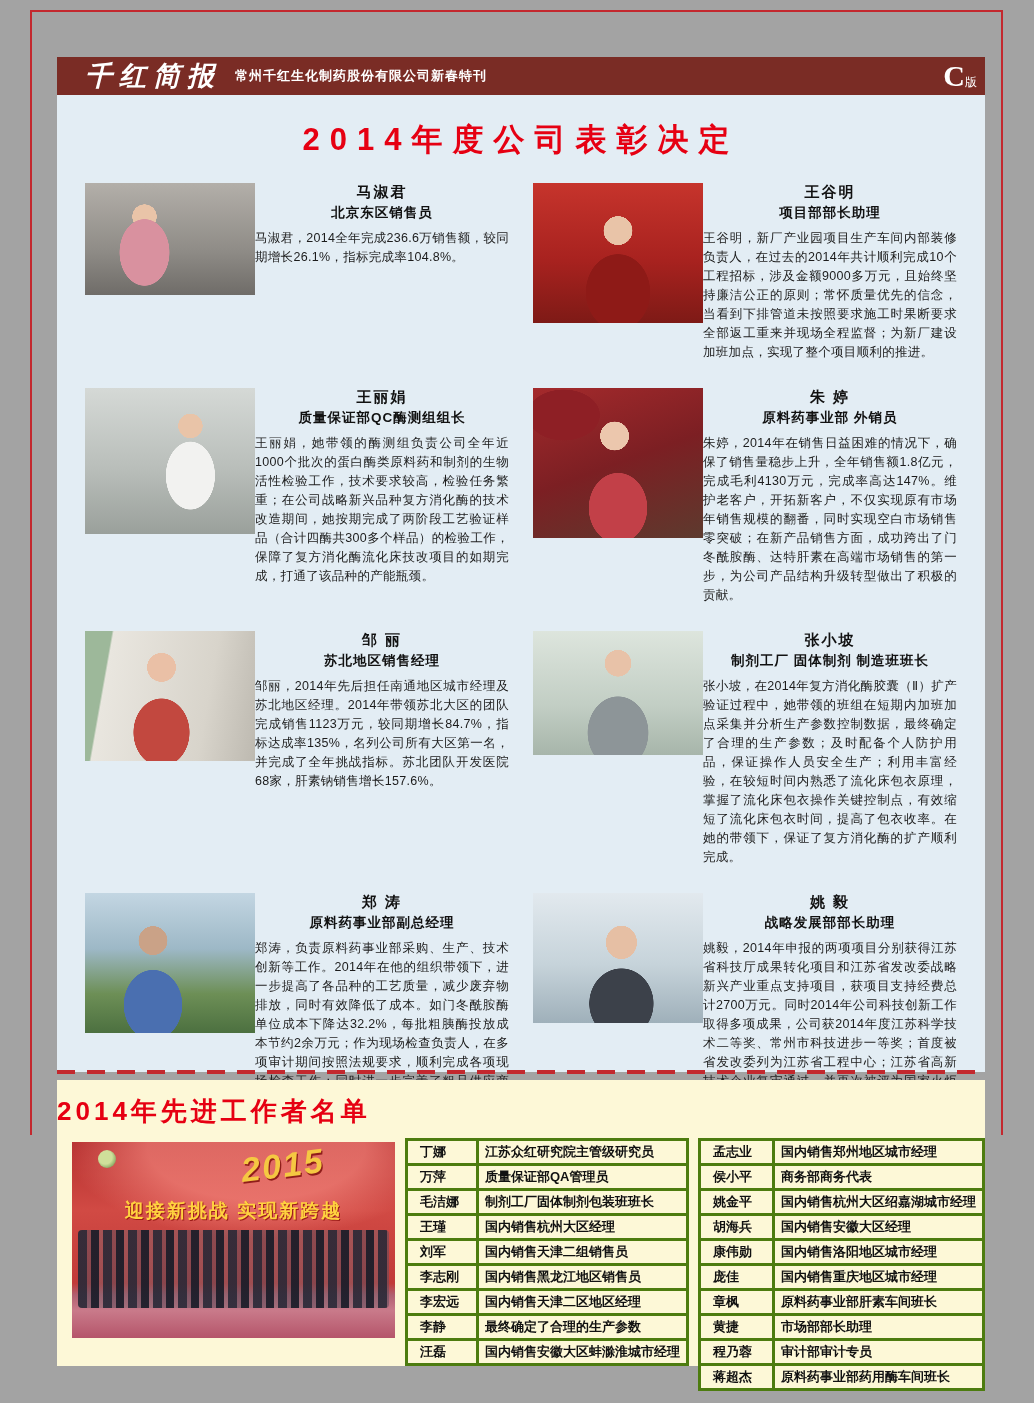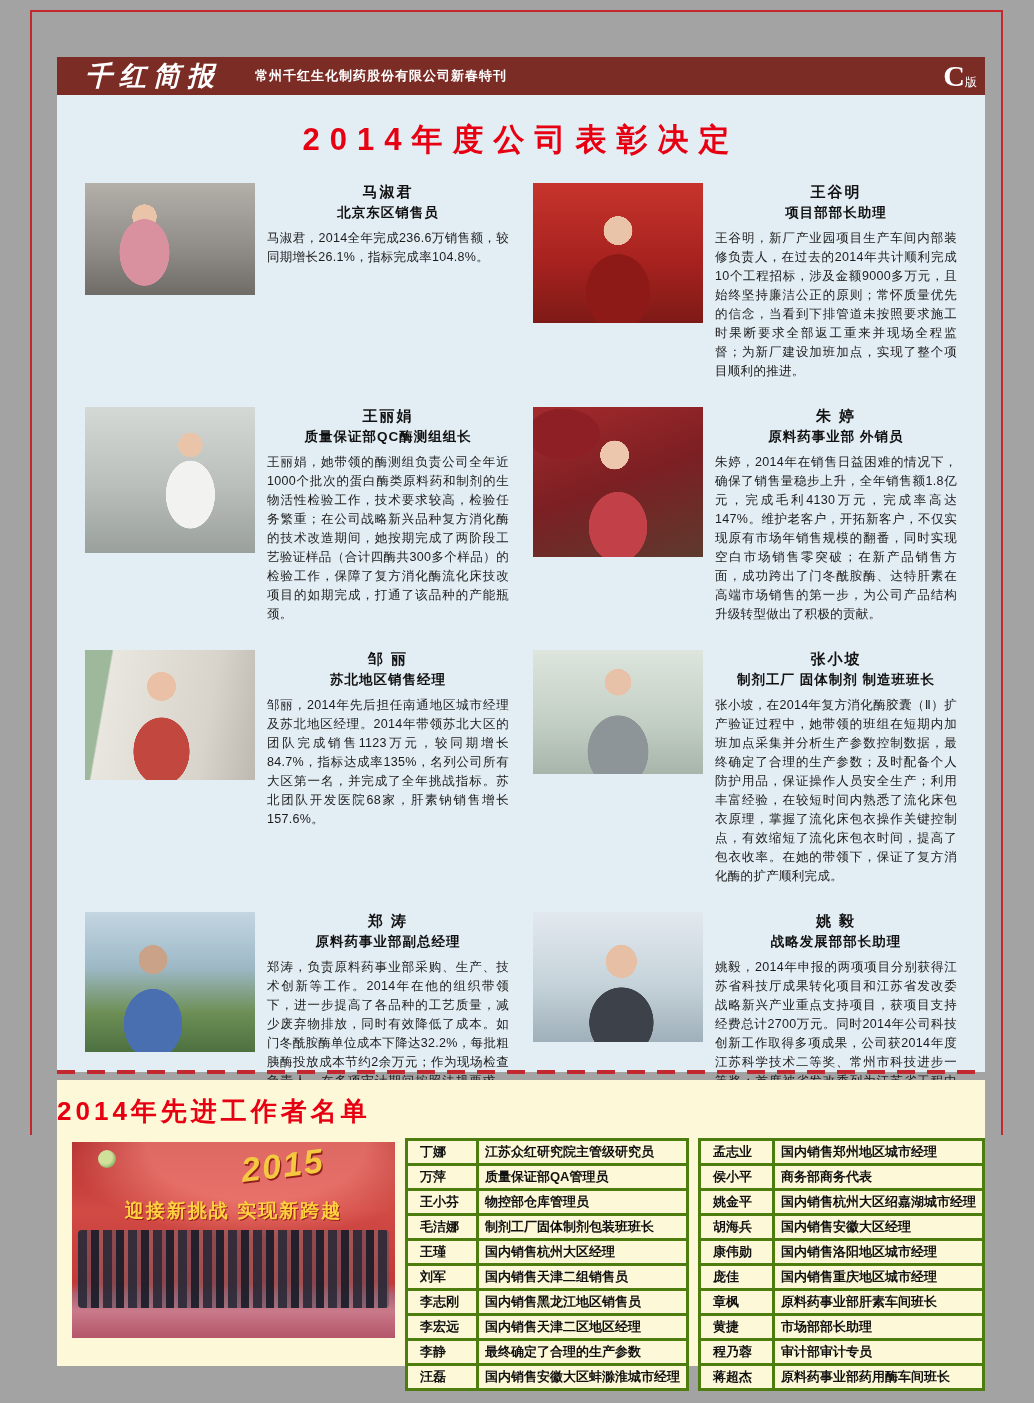--- a/index.html
+++ b/index.html
@@ -8,32 +8,32 @@
   
   .frame-top{position:absolute;left:30px;top:10px;width:973px;height:2px;background:#c3282e;}
   .frame-left{position:absolute;left:30px;top:10px;width:2px;height:1125px;background:#c3282e;}
   .frame-right{position:absolute;left:1001px;top:10px;width:2px;height:1125px;background:#c3282e;}
 
   
   .header{position:absolute;left:57px;top:57px;width:928px;height:38px;background:#7a2c25;
           display:flex;align-items:center;}
   .logo{font-family:"DejaVu Serif","Liberation Serif",serif;font-style:italic;font-weight:bold;
         color:#fff;font-size:27px;letter-spacing:7px;margin-left:28px;white-space:nowrap;}
-  .subtitle{color:#fff;font-size:13px;font-weight:bold;margin-left:34px;letter-spacing:1px;}
+  .subtitle{color:#fff;font-size:13px;font-weight:bold;margin-left:14px;letter-spacing:1px;}
   .edition{margin-left:auto;margin-right:8px;color:#fff;display:flex;align-items:baseline;}
   .edition .big{font-size:30px;font-weight:bold;font-family:"Liberation Serif",serif;}
   .edition .small{font-size:12px;}
 
   
   .content-blue{position:absolute;left:57px;top:95px;width:928px;height:977px;background:#e3edf4;}
   .main-title{margin:0;padding-top:24px;text-align:center;color:#e60012;
               font-size:31px;font-weight:bold;letter-spacing:10px;}
   .profiles{display:grid;grid-template-columns:1fr 1fr;column-gap:24px;row-gap:26px;
             padding:22px 28px 0 28px;}
-  .profile{display:flex;gap:12px;align-items:flex-start;}
+  .profile{display:flex;align-items:flex-start;}
   .photo{flex-shrink:0;width:170px;}
   .ptext{flex:1;min-width:0;}
   .pname{margin:0;text-align:center;font-size:15px;font-weight:bold;color:#111;letter-spacing:2px;}
   .ptitle{margin:2px 0 7px 0;text-align:center;font-size:13.5px;font-weight:bold;color:#111;letter-spacing:1px;}
   .pbody{margin:0;font-size:12.5px;line-height:1.52;text-align:justify;letter-spacing:.3px;}
 
   
   .ph1{height:112px;background:
     radial-gradient(45px 60px at 35% 62%,#d9919f 0 55%,rgba(0,0,0,0) 56%),
     radial-gradient(22px 22px at 35% 30%,#e9c4a8 0 55%,rgba(0,0,0,0) 56%),
@@ -238,24 +238,20 @@
       <tbody>
         <tr>
             <td class="name">丁娜</td>
             <td>江苏众红研究院主管级研究员</td>
           </tr>
         <tr>
             <td class="name">万萍</td>
             <td>质量保证部QA管理员</td>
           </tr>
         <tr>
-            <td class="name">王小芬</td>
-            <td>物控部仓库管理员</td>
-          </tr>
-        <tr>
             <td class="name">毛洁娜</td>
             <td>制剂工厂固体制剂包装班班长</td>
           </tr>
         <tr>
             <td class="name">王瑾</td>
             <td>国内销售杭州大区经理</td>
           </tr>
         <tr>
             <td class="name">刘军</td>
             <td>国内销售天津二组销售员</td>

